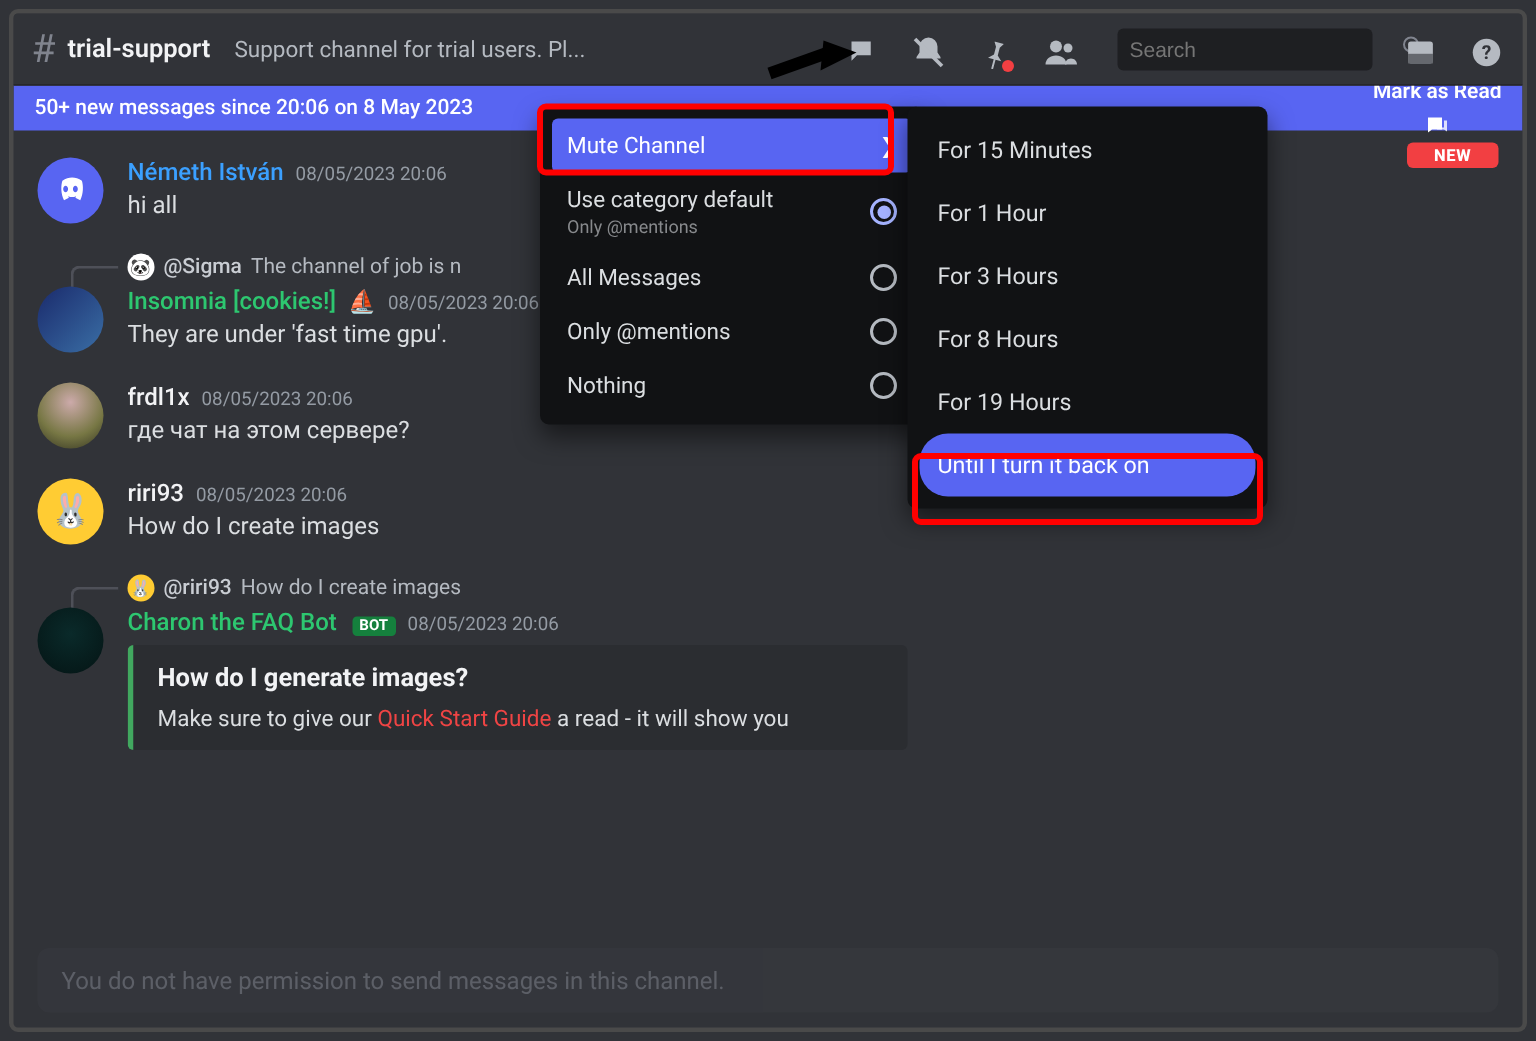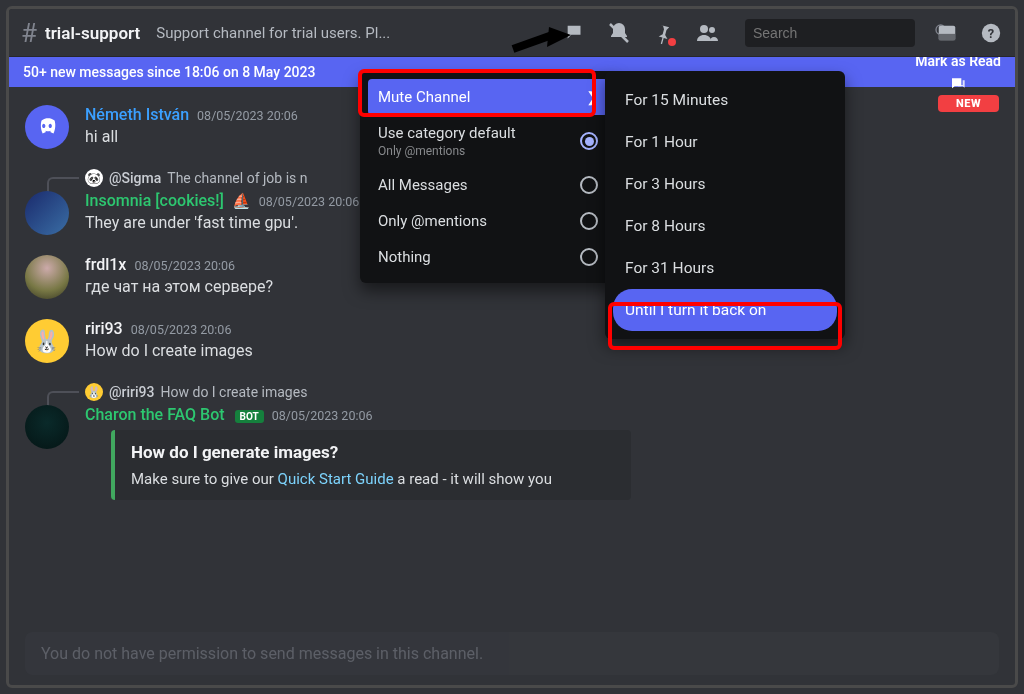--- a/index.html
+++ b/index.html
@@ -29,21 +29,21 @@
     padding: 0 12px;
     border-bottom: 1px solid #26272b;
     background: #313338;
     position: relative;
     z-index: 5;
   }
   .hash-icon { color: #80848e; font-size: 26px; font-weight: 400; margin-right: 8px; }
   .channel-name { color: #f2f3f5; font-weight: 600; font-size: 17px; margin-right: 16px; }
   .channel-topic { color: #b5bac1; font-size: 15px; white-space: nowrap; overflow: hidden; text-overflow: ellipsis; flex: 0 1 auto; max-width: 290px; }
   .header-spacer { flex: 1; }
-  .header-icons { display: flex; align-items: center; gap: 20px; }
+  .header-icons { display: flex; align-items: flex-end; gap: 20px; }
   .header-icon { color: #b5bac1; width: 24px; height: 24px; display: flex; align-items: center; justify-content: center; cursor: pointer; }
   .search-box {
     background: #1e1f22;
     border-radius: 4px;
     height: 28px;
     width: 170px;
     display: flex;
     align-items: center;
     padding: 0 8px;
     margin-left: 6px;
@@ -141,25 +141,24 @@
     text-align: center;
   }
 
   .embed {
     border-left: 4px solid #41a85f;
     background: #2b2d31;
     border-radius: 4px;
     padding: 12px 16px;
     margin-top: 6px;
     max-width: 520px;
-    margin-left: 26px;
   }
   .embed-title { color: #f2f3f5; font-weight: 700; font-size: 17px; margin-bottom: 8px; }
   .embed-text { color: #dbdee1; font-size: 15px; }
-  .embed-link { color: #7dd3fc; }
+  .embed-link { color: #ef4444; }
 
   
   .compose {
     position: absolute;
     bottom: 10px;
     left: 16px; right: 16px;
     background: #383a40;
     opacity: 0.55;
     border-radius: 8px;
     padding: 12px 16px;
@@ -317,21 +316,21 @@
       <span class="header-icon">
         <svg width="22" height="22" viewBox="0 0 24 24" fill="currentColor">
             <circle cx="12" cy="12" r="10"></circle>
             <text x="12" y="17" text-anchor="middle" fill="#313338" font-size="14" font-weight="bold">?</text>
           </svg>
       </span>
     </div>
   </div>
 
   <div class="new-msg-bar">
-    <span>50+ new messages since 18:06 on 8 May 2023</span>
+    <span>50+ new messages since 20:06 on 8 May 2023</span>
     <span class="mark-read">
       <span>Mark as Read</span>
       <svg width="16" height="16" viewBox="0 0 24 24" fill="currentColor">
           <path d="M3 5h14v12H7l-4 3V5z"></path>
           <path d="M19 8h3v11l-3-2h-7v-2h7V8z" opacity="0.8"></path>
         </svg>
     </span>
   </div>
 
   <span class="new-badge">NEW</span>
@@ -451,21 +450,21 @@
       <span class="radio"></span>
     </div>
   </div>
   <div class="menu1-highlight-border"></div>
 
   <div class="menu2">
     <div class="menu2-item"><span>For 15 Minutes</span></div>
     <div class="menu2-item"><span>For 1 Hour</span></div>
     <div class="menu2-item"><span>For 3 Hours</span></div>
     <div class="menu2-item"><span>For 8 Hours</span></div>
-    <div class="menu2-item"><span>For 31 Hours</span></div>
+    <div class="menu2-item"><span>For 19 Hours</span></div>
     <div class="menu2-item highlight"><span>Until I turn it back on</span></div>
   </div>
   <div class="menu2-highlight-border"></div>
 
   <svg class="arrow-anno" viewBox="0 0 62 30">
     <path d="M2 24 L44 9" stroke="#000" stroke-width="8" fill="none"></path>
     <path d="M38 2 L60 10 L36 22 Z" fill="#000"></path>
   </svg>
 
 </div>

